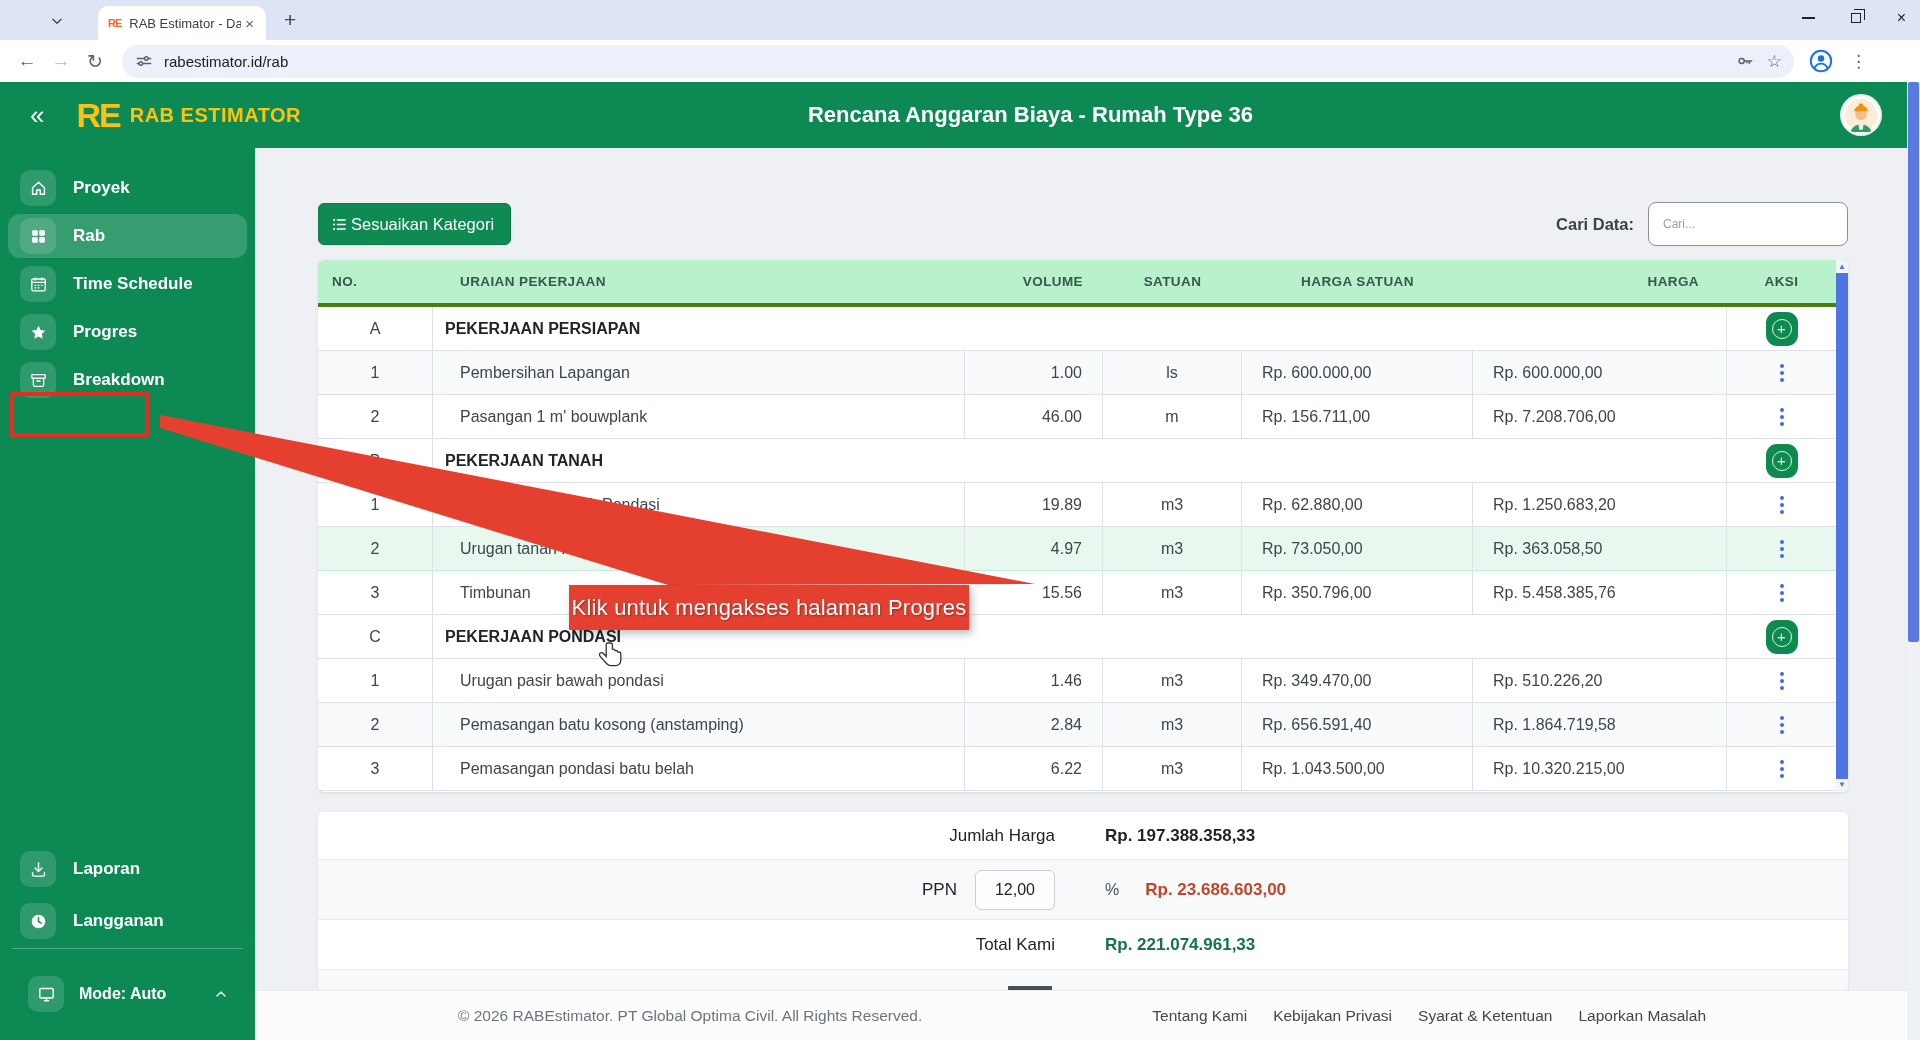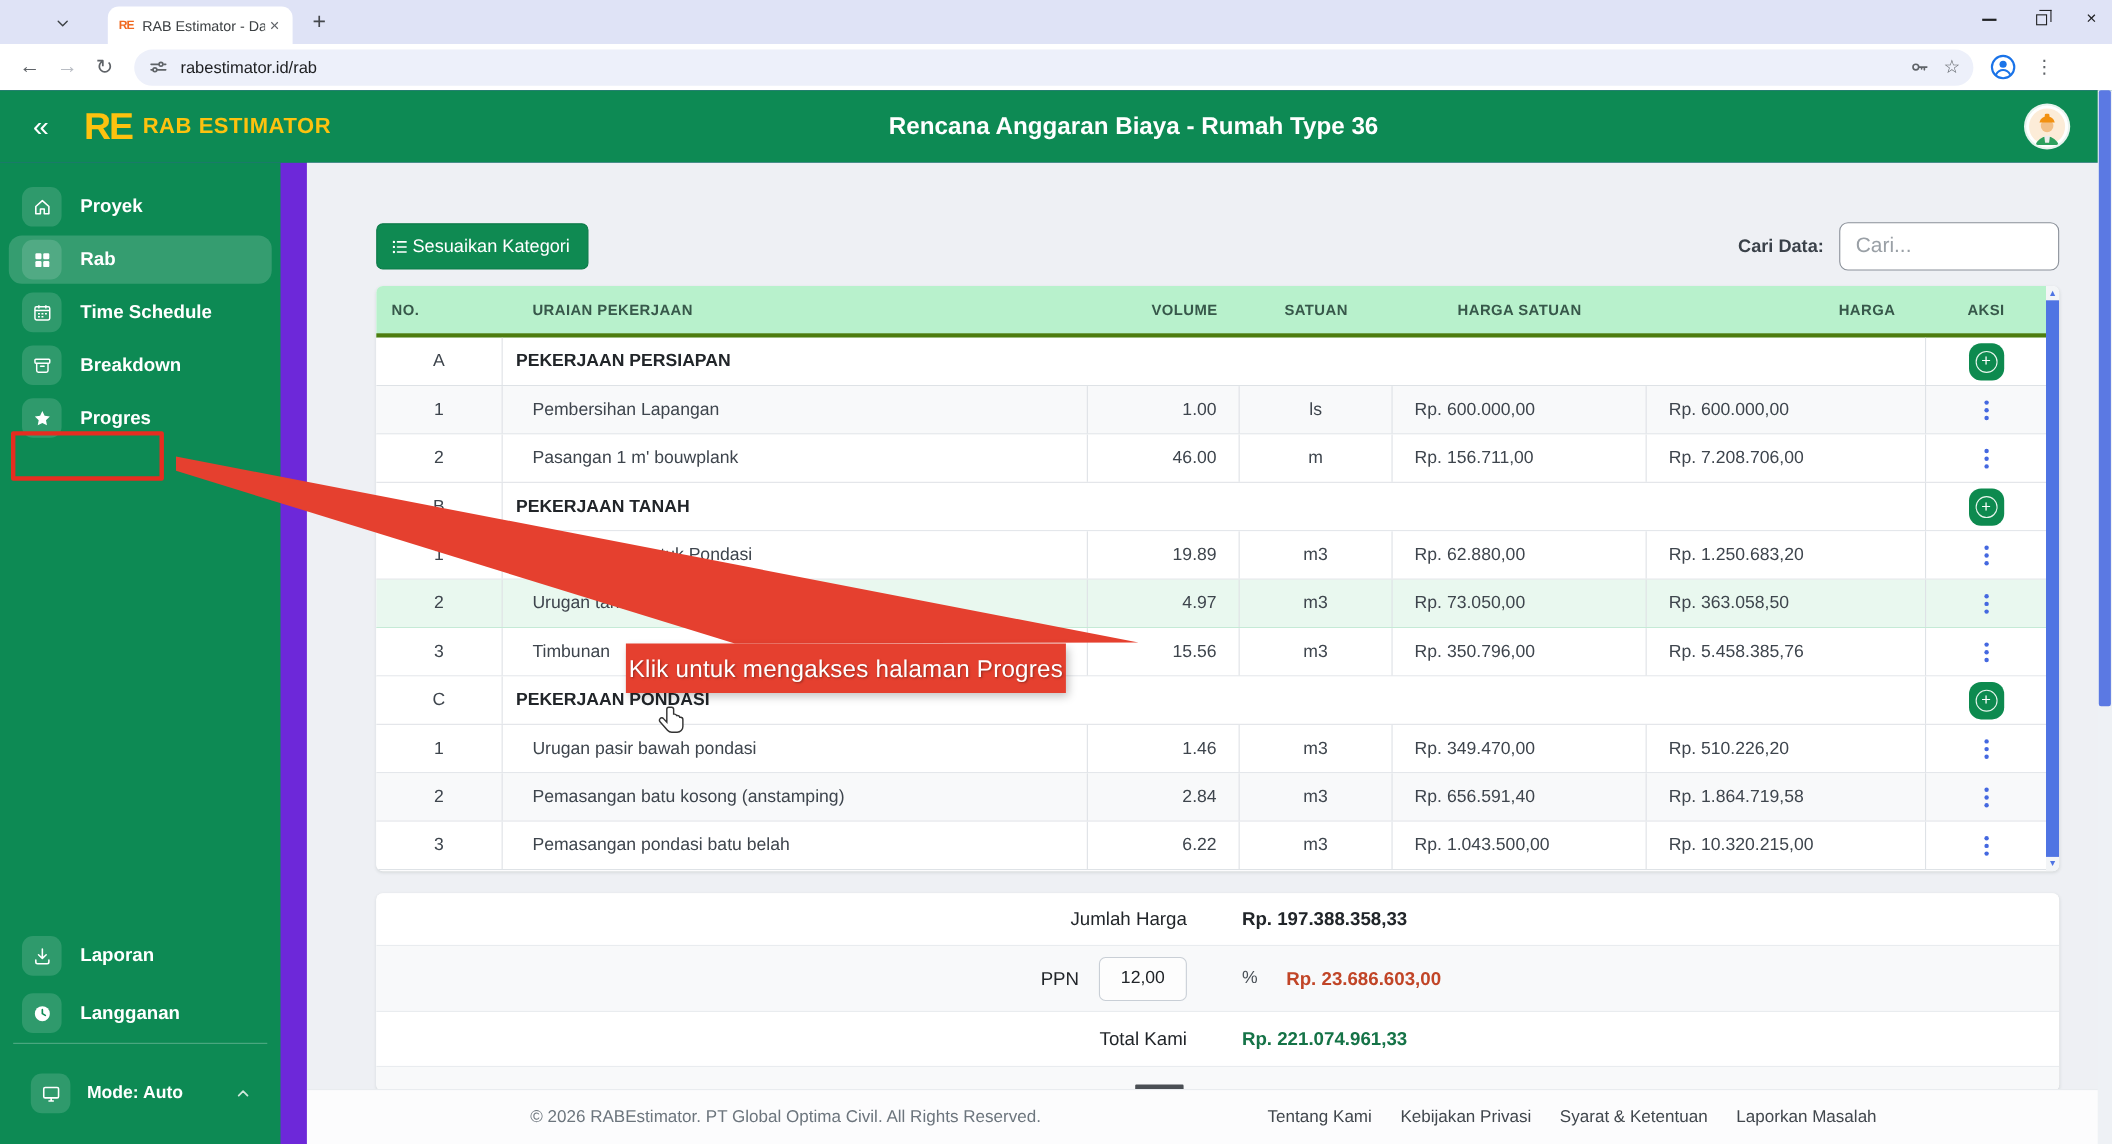--- a/index.html
+++ b/index.html
@@ -35,21 +35,21 @@
   .app { position:relative; height:958px; }
   .app-header { position:relative; height:66px; background:#0d8a54; display:flex; align-items:center; }
   .collapse { color:#fff; font-size:26px; margin-left:30px; cursor:pointer; line-height:1; }
   .brand-wrap { display:flex; align-items:center; margin-left:32px; }
   .logo-re { font-size:34px; font-weight:900; color:#fdc20f; letter-spacing:-2px; }
   .brand { font-size:20px; font-weight:800; color:#fdc20f; letter-spacing:.5px; margin-left:10px; }
   .hdr-title { position:absolute; left:261px; right:120px; text-align:center; color:#fff; font-size:22px; font-weight:700; }
   .avatar { position:absolute; right:40px; top:14px; width:38px; height:38px; border-radius:50%; background:#fff; overflow:hidden; box-shadow:0 0 0 2px rgba(255,255,255,.9); cursor:pointer; }
 
   
-  .app-body { display:flex; height:892px;gap:24px; }
+  .app-body { display:flex; height:892px; }
   .sidebar { position:relative; width:255px; background:#0d8a54; flex:0 0 auto; }
   .side-nav { padding:18px 8px 0 8px; }
   .side-item { display:flex; align-items:center; height:44px; margin-bottom:4px; border-radius:12px; padding-left:12px; cursor:pointer; }
   .side-item.active { background:rgba(255,255,255,.17); }
   .chip { width:36px; height:36px; border-radius:10px; background:rgba(255,255,255,.14); display:flex; align-items:center; justify-content:center; flex:0 0 auto; }
   .chip svg { width:19px; height:19px; }
   .side-label { color:#fff; font-size:17px; font-weight:600; margin-left:17px; }
   .sidebar-bottom { position:absolute; left:8px; right:8px; bottom:24px; }
   .side-divider { height:1px; background:rgba(255,255,255,.28); margin:5px 4px 23px 4px; }
   .mode-row { display:flex; align-items:center; height:44px; padding-left:20px; cursor:pointer; }
@@ -57,21 +57,21 @@
   .mode-chevron { margin-right:18px; width:16px; height:16px; }
 
   
   .main { position:relative; flex:1; background:#eef0f4; overflow:hidden; }
   .content { margin-left:63px; width:1530px; }
   .ctl-row { margin-top:54px; height:44px; display:flex; align-items:center; }
   .btn-green { display:flex; align-items:center; gap:3px; background:#0f8a52; color:#fff; border:1px solid #0c7a48; border-radius:6px; height:42px; padding:0 16px 0 12px; font-size:16.5px; font-weight:400; cursor:pointer; }
   .btn-green svg { width:17px; height:17px; }
   .search-wrap { margin-left:auto; display:flex; align-items:center; }
   .search-label { font-size:16.5px; font-weight:700; color:#3a4149; margin-right:14px;margin-left:20px; }
-  .search-input { width:200px; height:44px; border:1px solid #8a9099; border-radius:8px; font-size:19px; padding:0 14px; color:#202124; background:#fff; }
+  .search-input { width:200px; height:44px; border:1px solid #8a9099; border-radius:8px; font-size:12px; padding:0 14px; color:#202124; background:#fff; }
   .search-input::placeholder { color:#9aa0a6; }
 
   
   .tbl-card { position:relative; margin-top:14px; width:1530px; height:532px; background:#fff; border-radius:6px; overflow:hidden; box-shadow:0 1px 3px rgba(20,40,30,.10); }
   .trow { display:grid; grid-template-columns:115px 532px 138px 139px 231px 254px 109px; width:1518px; border-bottom:1px solid #dee2e6; background:#fff; }
   .trow > div { display:flex; align-items:center; min-height:43px; font-size:16px; color:#3e454d; }
   .thead { background:#b8f1cc; border-bottom:4px solid #4d7c0f; }
   .thead > div { font-size:13.5px; font-weight:700; color:#37584a; letter-spacing:.4px; }
   .c-no { justify-content:center; }
   .thead .c-no { justify-content:flex-start; padding-left:14px; }
@@ -232,34 +232,34 @@
                   <rect x="3.5" y="5" width="17" height="15" rx="1.8" fill="none" stroke="#fff" stroke-width="1.7"></rect>
                   <path d="M3.5 9.3h17M8 3.2v3.6M16 3.2v3.6" stroke="#fff" stroke-width="1.7" fill="none"></path>
                   <path d="M7 13h2.2M11 13h2.2M15 13h2.2M7 16.4h2.2M11 16.4h2.2" stroke="#fff" stroke-width="1.6" fill="none"></path>
                 </svg>
               </span>
               <span class="side-label">Time Schedule</span>
             </div>
             <div class="side-item">
               <span class="chip">
                 <svg viewBox="0 0 24 24">
+                  <path d="M12 3.4l2.6 5.5 6 .8-4.4 4.2 1.1 5.9L12 17l-5.3 2.8 1.1-5.9-4.4-4.2 6-.8Z" fill="#fff"></path>
+                </svg>
+              </span>
+              <span class="side-label">Progres</span>
+            </div>
+            <div class="side-item">
+              <span class="chip">
+                <svg viewBox="0 0 24 24">
                   <rect x="3.5" y="4.5" width="17" height="4.6" rx="1" fill="none" stroke="#fff" stroke-width="1.7"></rect>
                   <path d="M5.5 9.1v8.4a2 2 0 0 0 2 2h9a2 2 0 0 0 2-2V9.1" fill="none" stroke="#fff" stroke-width="1.7"></path>
                   <path d="M10 12.6h4" stroke="#fff" stroke-width="1.8" stroke-linecap="round"></path>
                 </svg>
               </span>
               <span class="side-label">Breakdown</span>
-            </div>
-            <div class="side-item">
-              <span class="chip">
-                <svg viewBox="0 0 24 24">
-                  <path d="M12 3.4l2.6 5.5 6 .8-4.4 4.2 1.1 5.9L12 17l-5.3 2.8 1.1-5.9-4.4-4.2 6-.8Z" fill="#fff"></path>
-                </svg>
-              </span>
-              <span class="side-label">Progres</span>
             </div>
           </div>
         <div class="sidebar-bottom">
           <div>
               <div class="side-item">
                 <span class="chip">
                   <svg viewBox="0 0 24 24">
                     <path d="M12 3.5V14M7.6 10 12 14.4 16.4 10" fill="none" stroke="#fff" stroke-width="1.8" stroke-linecap="round" stroke-linejoin="round"></path>
                     <path d="M4.5 16v2.4a2 2 0 0 0 2 2h11a2 2 0 0 0 2-2V16" fill="none" stroke="#fff" stroke-width="1.8" stroke-linecap="round"></path>
                   </svg>

